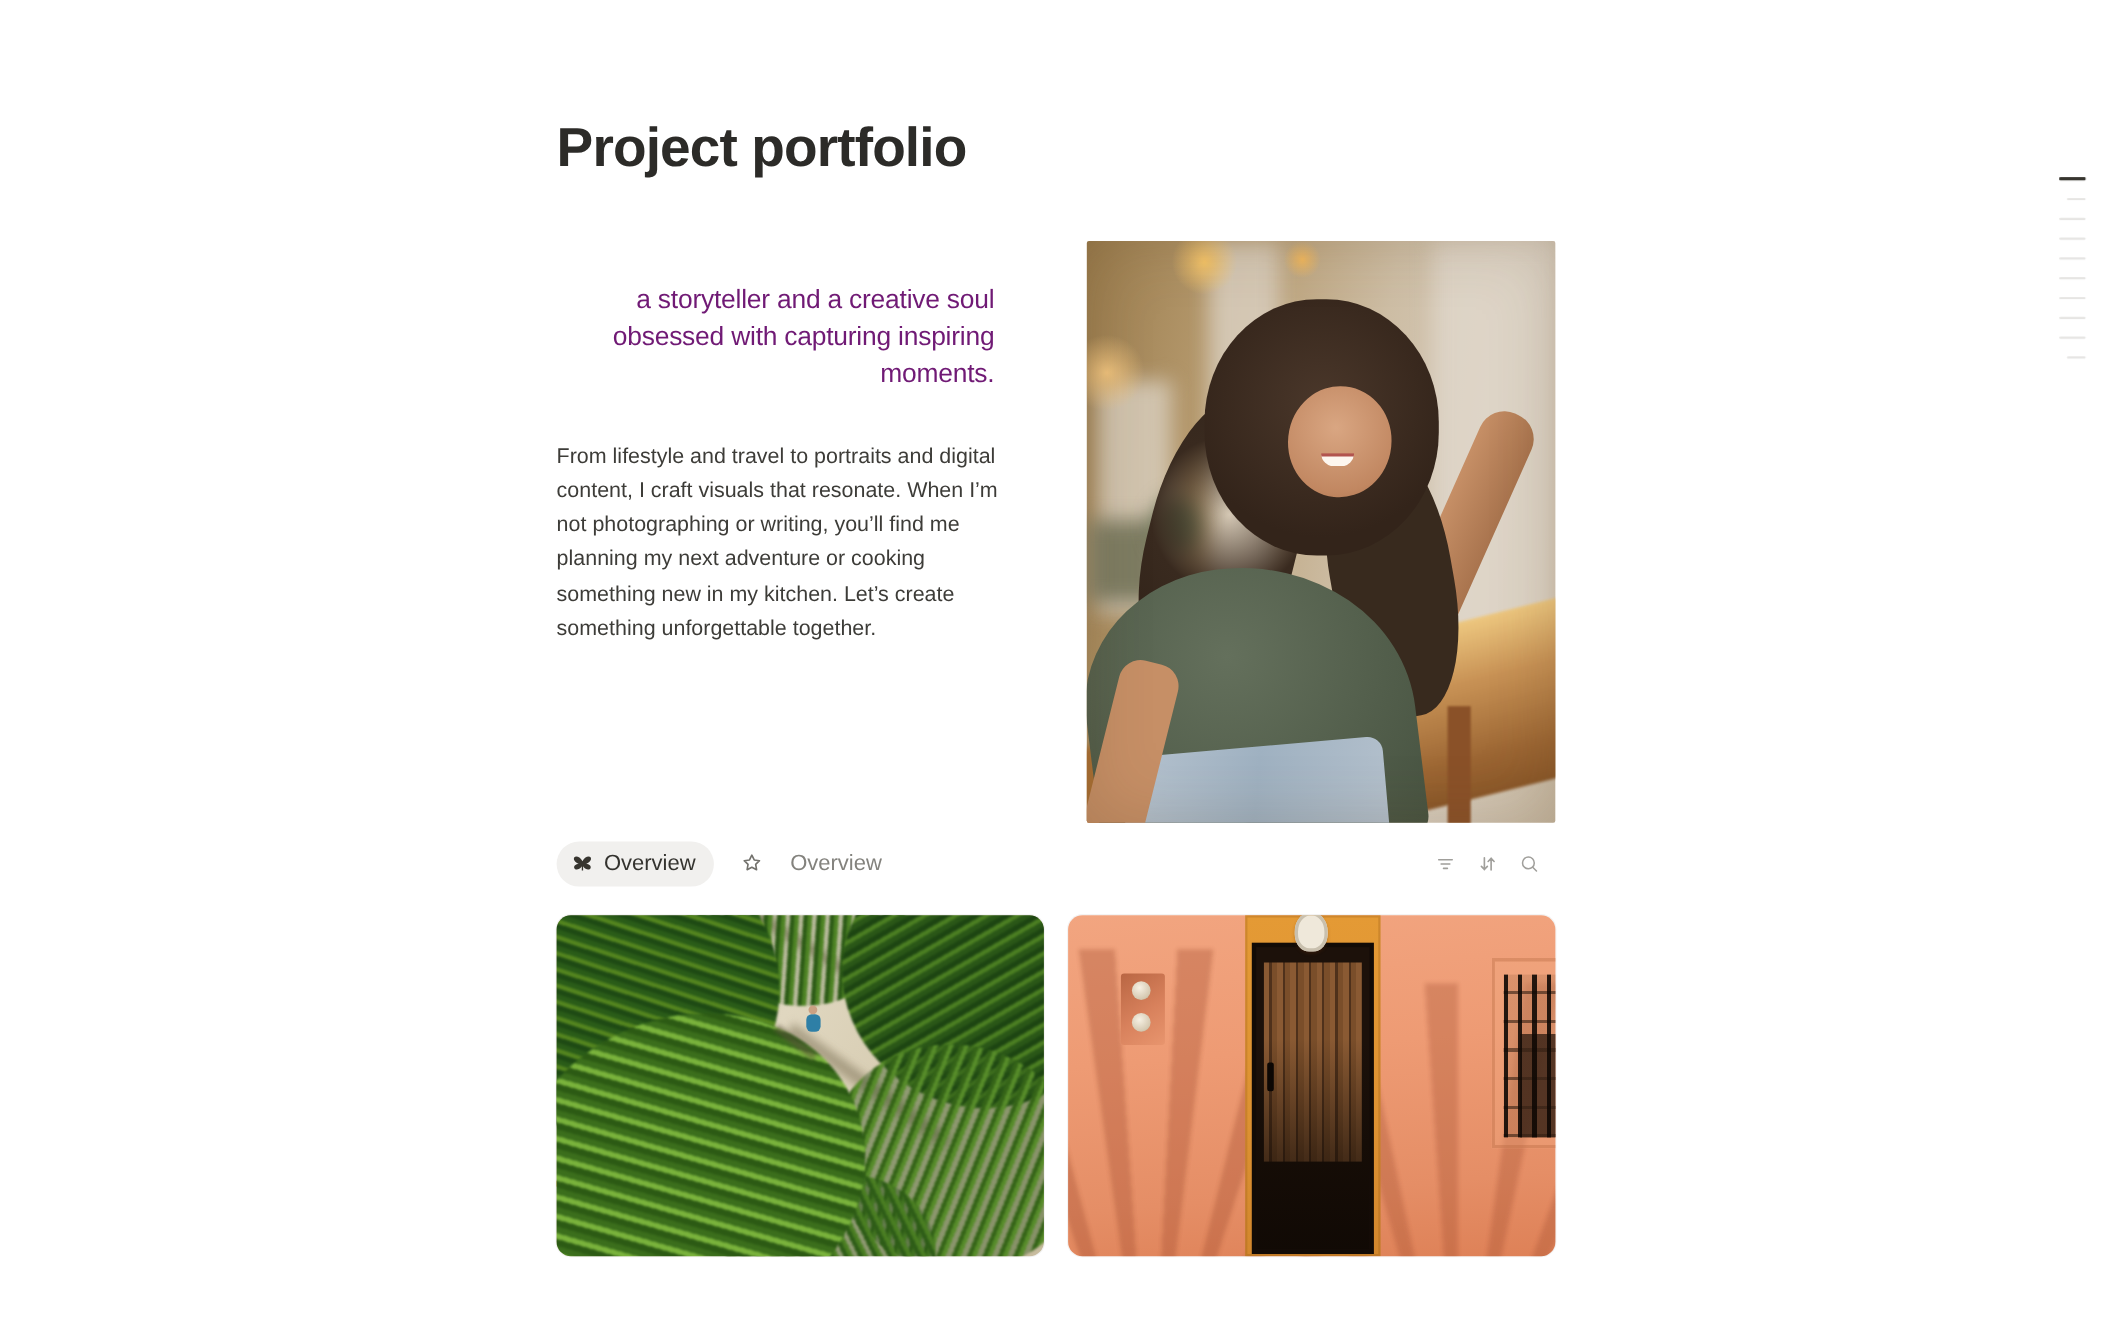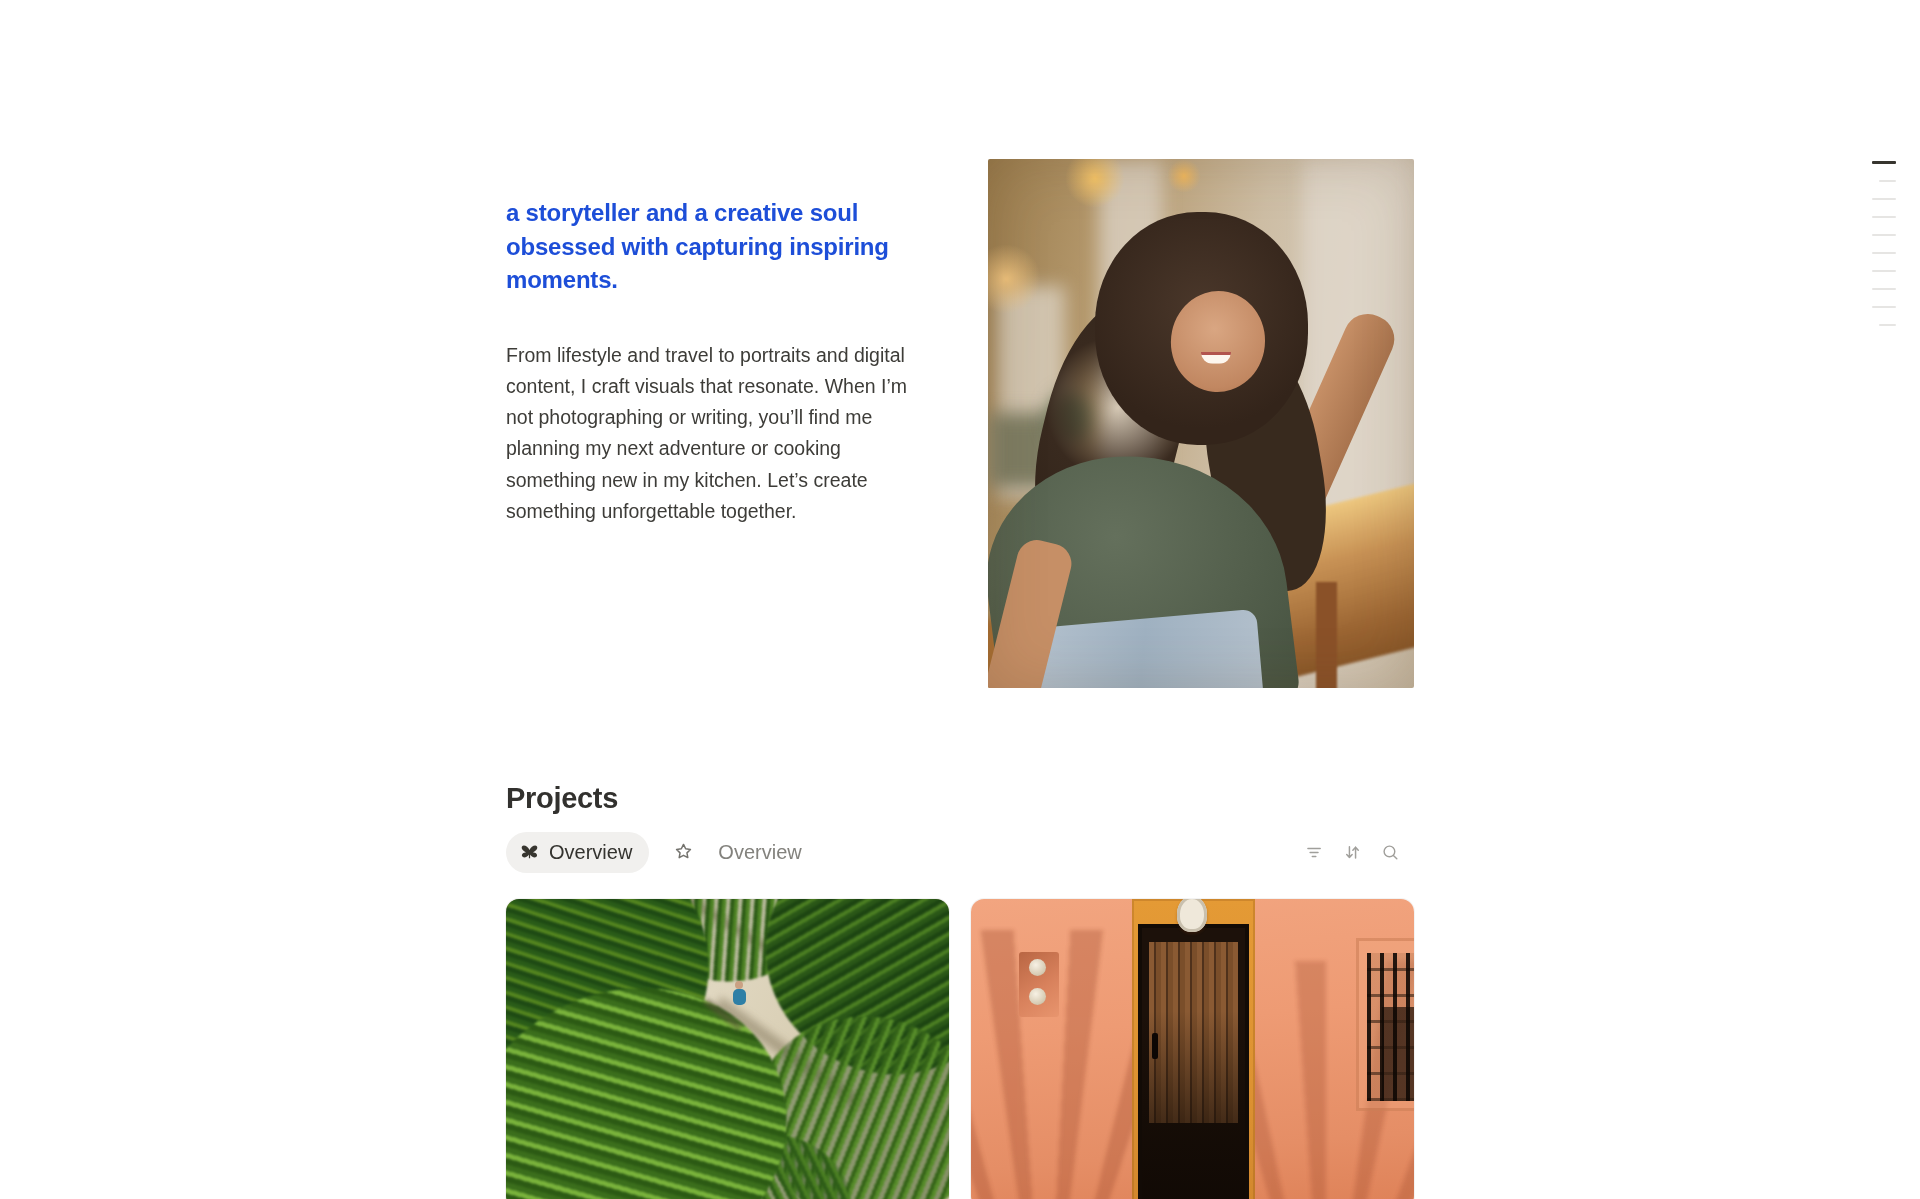--- a/index.html
+++ b/index.html
@@ -7,21 +7,21 @@
   body { font-family: "Liberation Sans", "DejaVu Sans", sans-serif; color: #32312e; }
 
   .container { width: 908px; margin: 0 auto; padding-top: 104px; }
 
   .page-title { font-size: 50px; font-weight: 700; letter-spacing: -0.8px; color: #2c2b28; line-height: 1.2; }
 
   
   .about { display: flex; gap: 42px; margin-top: 55px; }
   .about-text { width: 440px; flex: 0 0 440px; }
   .greeting { font-size: 29px; font-weight: 700; color: #32312e; margin-top: 27px; letter-spacing: -0.3px; }
-  .tagline { font-size: 24px; font-weight: 700; color: #1d4ed8; line-height: 1.4; margin-top: 37px; max-width: 398px; letter-spacing: -0.2px; }
+  .tagline { font-size: 24px; font-weight: 400; color: #701a75; line-height: 1.4; margin-top: 37px; max-width: 398px; letter-spacing: -0.2px; text-align: right; }
   .bio { font-size: 19.5px; font-weight: 400; color: #3d3c38; line-height: 1.6; margin-top: 43px; max-width: 404px; }
 
   
   .portrait { position: relative; width: 426px; height: 529px; flex: 0 0 426px; overflow: hidden; border-radius: 2px; background: linear-gradient(100deg, #9a7c4d 0%, #b69a6e 26%, #cdbda4 55%, #d7ccbc 78%, #c9bba5 100%); }
   .portrait div { position: absolute; }
   .p-blur { filter: blur(9px); }
   .p-glow1 { left: 18%; top: -2%; width: 60px; height: 60px; border-radius: 50%; background: radial-gradient(circle, #f5c468 0%, rgba(245,196,104,0) 70%); }
   .p-glow2 { left: 42%; top: 0%; width: 34px; height: 34px; border-radius: 50%; background: radial-gradient(circle, #f0b85f 0%, rgba(240,184,95,0) 70%); }
   .p-glow3 { left: -4%; top: 16%; width: 70px; height: 70px; border-radius: 50%; background: radial-gradient(circle, #eec27d 0%, rgba(238,194,125,0) 70%); }
   .p-pillar { left: 26%; top: 0; width: 15%; height: 62%; background: rgba(216,206,190,0.85); }
@@ -97,20 +97,21 @@
   .toc { position: fixed; top: 161px; right: 24px; width: 24px; display: flex; flex-direction: column; align-items: flex-end; gap: 16px; }
   .toc-line { height: 2px; width: 24px; background: #e6e5e3; border-radius: 1px; cursor: pointer; }
   .toc-line.dark { height: 3px; background: #37352f; }
   .toc-line.indent { width: 17px; }
 </style>
 </head>
 <body>
 
 <div class="container">
 
+  <h1 class="page-title">Project portfolio</h1>
 
   <div class="about">
     <div class="about-text">
       <h3 class="tagline">a storyteller and a creative soul obsessed with capturing inspiring moments.</h3>
       <p class="bio">From lifestyle and travel to portraits and digital content, I craft visuals that resonate. When I’m not photographing or writing, you’ll find me planning my next adventure or cooking something new in my kitchen. Let’s create something unforgettable together.</p>
     </div>
 
     <div class="portrait">
       <div class="p-pillar p-blur"></div>
       <div class="p-doorway p-blur"></div>
@@ -129,21 +130,20 @@
       <div class="p-shirt"></div>
       <div class="p-jeans"></div>
       <div class="p-armdown"></div>
       <div class="p-hair1"></div>
       <div class="p-face"></div>
       <div class="p-smile"></div>
       <div class="p-vignette"></div>
     </div>
   </div>
 
-  <h2 class="projects-heading">Projects</h2>
 
   <div class="tabrow">
     <div class="tab-pill">
       <span>
         <svg width="21" height="21" viewBox="0 0 24 24">
           <path fill="#37352f" d="M12 9.2 C10.6 5.0, 5.2 2.8, 3.6 4.9 C2.0 7.0, 4.4 10.6, 8.1 11.6 C5.1 11.9, 2.7 13.7, 3.5 16.0 C4.4 18.4, 8.7 18.1, 11.0 14.8 L11.3 14.3 L11.3 18.6 L12.7 18.6 L12.7 14.3 L13.0 14.8 C15.3 18.1, 19.6 18.4, 20.5 16.0 C21.3 13.7, 18.9 11.9, 15.9 11.6 C19.6 10.6, 22.0 7.0, 20.4 4.9 C18.8 2.8, 13.4 5.0, 12 9.2 Z"></path>
         </svg>
       </span>
       <span>Overview</span>
     </div>

